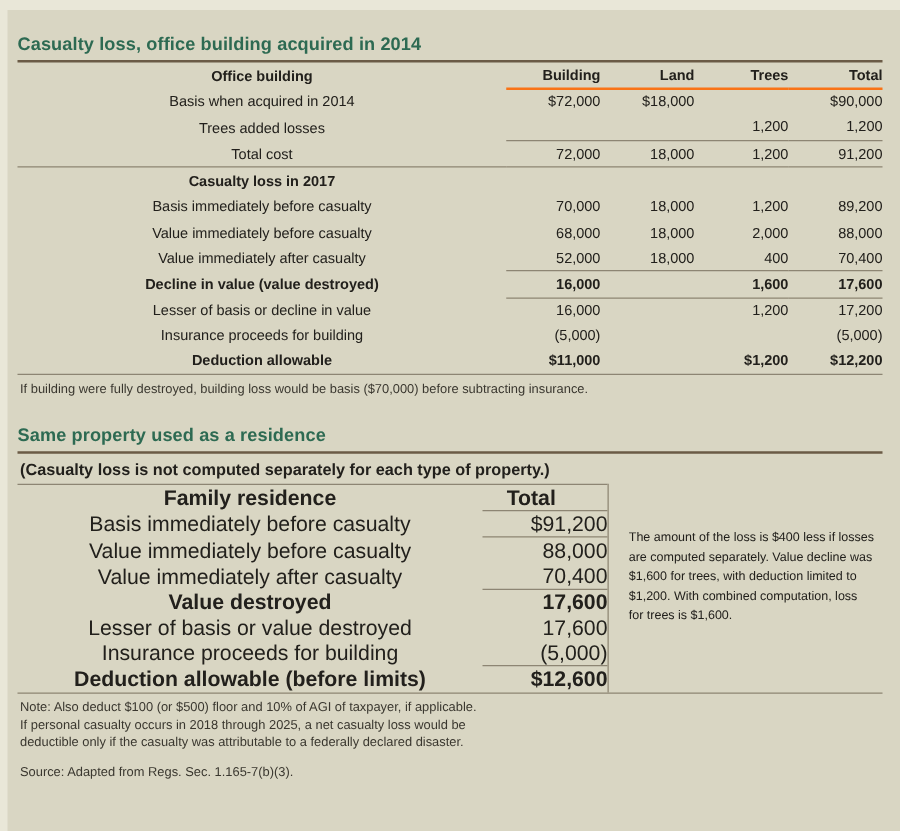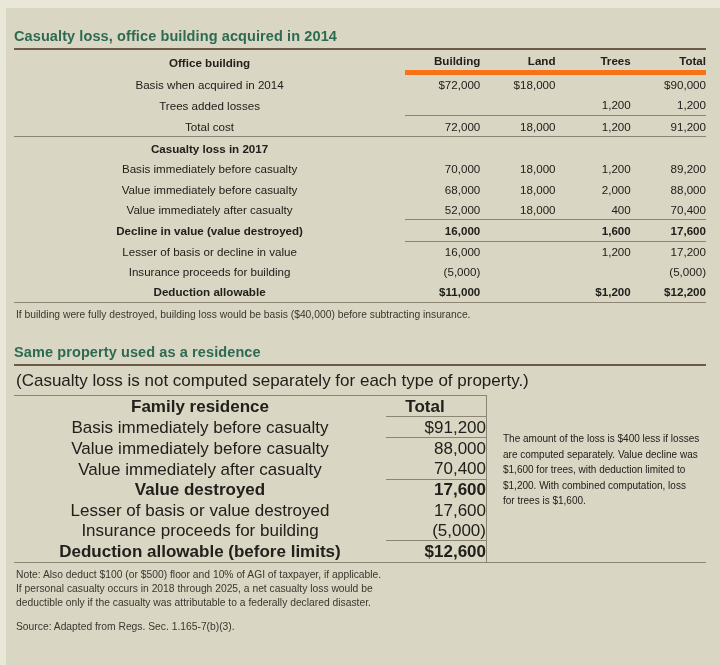--- a/index.html
+++ b/index.html
@@ -61,37 +61,37 @@
   .ind1{padding-left:16px;}
   .ind2{padding-left:30px;}
   .b{font-weight:bold;}
 
   
   .c-lbl{width:390px;}
   .c-num{width:75px;}
 
   
   tr.hdr td{font-weight:bold;padding-bottom:3px;}
-  tr.hdr td.num{border-bottom:5px solid #f97316;}
+  tr.hdr td.num{border-bottom:2px solid #f97316;}
   tr.hdr td.lbl{border-bottom:none;}
 
   .fullrule{border-top:1px solid #8d8573;}
 
   .footnote{
     font-size:10.3px;color:#3a372f;line-height:14px;
     padding:5px 2px 0 2px;
   }
   .source{
     font-size:10.3px;color:#3a372f;line-height:14px;
     padding:2px;
   }
 
   
   .subcap{
-    font-size:17px;color:#22201c;padding:5px 2px 4px 2px;font-weight:normal;
+    font-size:13px;color:#22201c;padding:5px 2px 4px 2px;font-weight:bold;
   }
   .grid2{
     display:flex;align-items:stretch;
   }
   .t2wrap{width:472px;flex:0 0 472px;}
   .divider{
     width:0;border-left:1px solid #8d8573;margin:0 0 0 0;
     align-self:stretch;
   }
   .sidenote{
@@ -213,21 +213,21 @@
               <td class="lbl b">Deduction allowable</td>
               <td class="num b">$11,000</td>
               <td class="num b"></td>
               <td class="num b">$1,200</td>
               <td class="num b">$12,200</td>
             </tr>
           </tbody>
       </table>
 
       <div class="fullrule"></div>
-      <div class="footnote">If building were fully destroyed, building loss would be basis ($40,000) before subtracting insurance.</div>
+      <div class="footnote">If building were fully destroyed, building loss would be basis ($70,000) before subtracting insurance.</div>
 
       <div style="height:22px"></div>
       <div class="sect-title">Same property used as a residence</div>
       <div class="rule-heavy"></div>
 
       <div class="subcap">(Casualty loss is not computed separately for each type of property.)</div>
 
       <div class="grid2">
         <div class="t2wrap">
           <div class="fullrule"></div>

